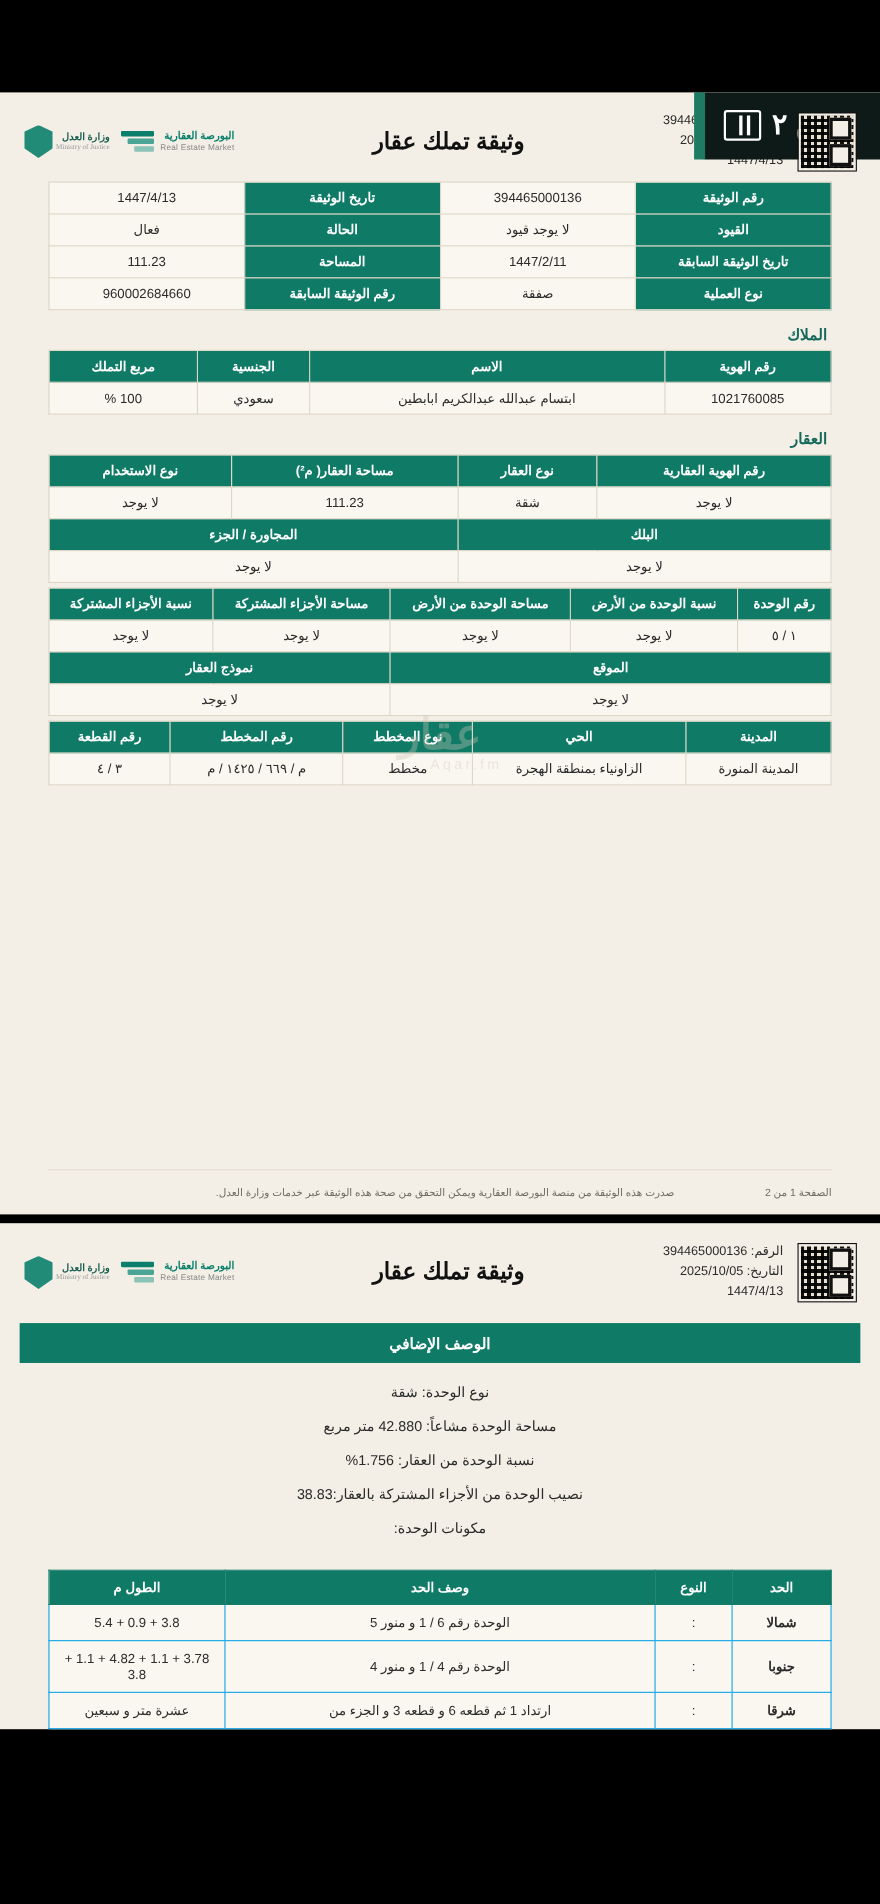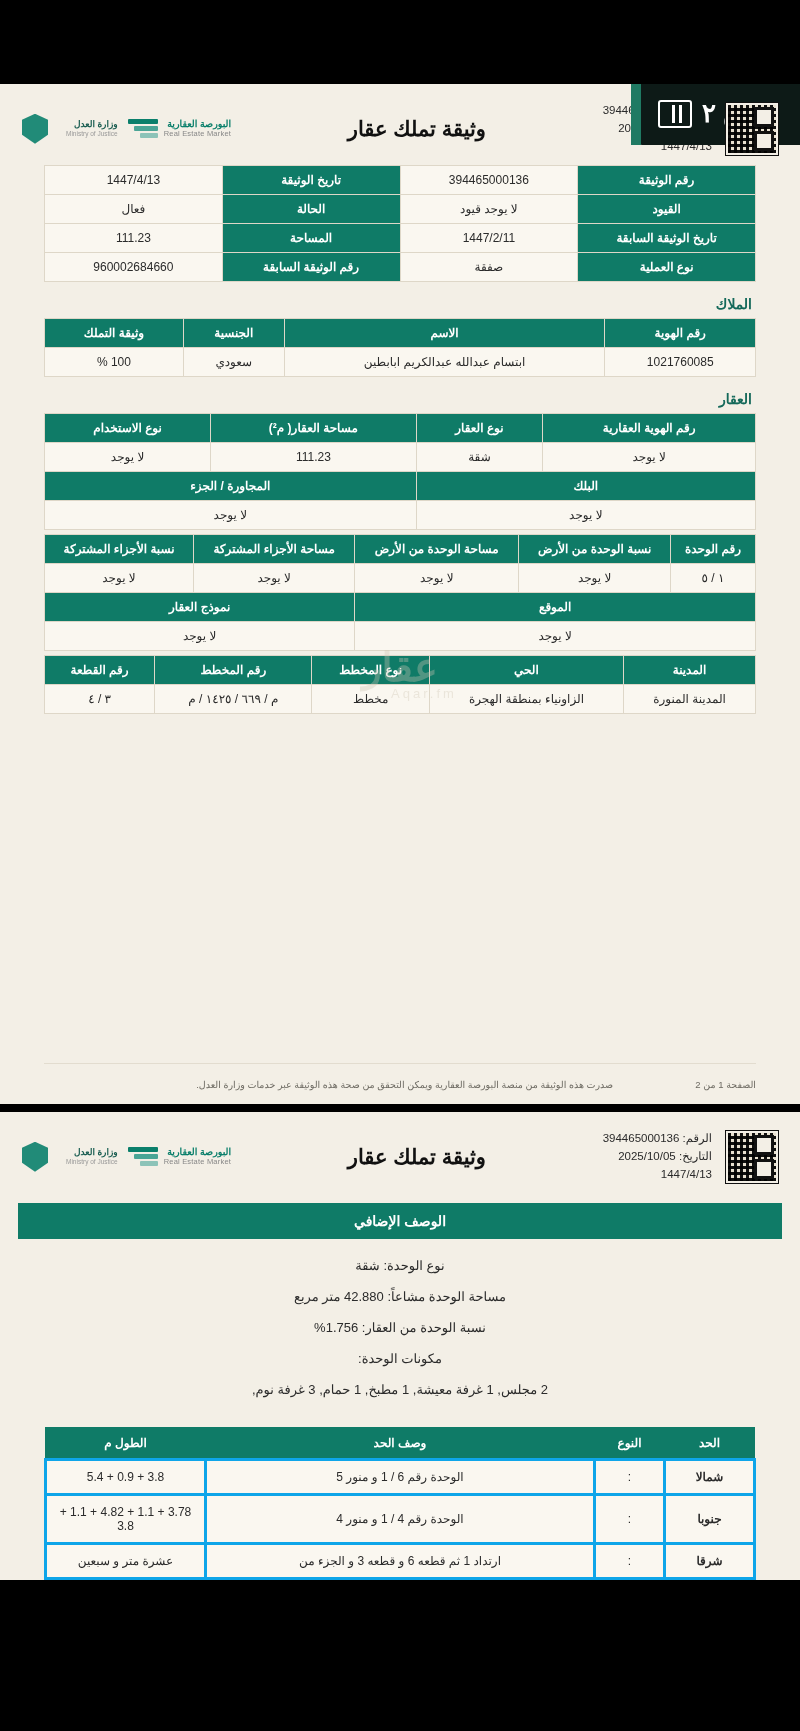--- a/index.html
+++ b/index.html
@@ -63,21 +63,21 @@
   .hdr-left { display:flex; align-items:center; gap:10px; }
   .brand-rem { display:flex; align-items:center; gap:6px; }
   .brand-rem .bars { display:flex; flex-direction:column; gap:2px; }
   .brand-rem .bars i { display:block; height:5px; background:#0a7f6b; border-radius:1px; }
   .brand-rem .bars i:nth-child(1){ width:30px; }
   .brand-rem .bars i:nth-child(2){ width:24px; background:#4aa596; }
   .brand-rem .bars i:nth-child(3){ width:18px; background:#8cc3b8; }
   .brand-rem .txt { text-align:right; line-height:1.15; }
   .brand-rem .txt .ar { font-size:9.5px; color:#0a7f6b; font-weight:bold; }
   .brand-rem .txt .en { font-size:7.5px; color:#888; letter-spacing:.2px; }
-  .brand-moj { display:flex; align-items:center; gap:18px; }
+  .brand-moj { display:flex; align-items:center; gap:3px;font-family:Liberation Serif, serif; }
   .brand-moj .emblem {
     width:26px; height:30px;
     background:#0a7f6b;
     clip-path:polygon(50% 0,100% 20%,100% 70%,50% 100%,0 70%,0 20%);
     opacity:.9;
   }
   .brand-moj .txt { text-align:right; line-height:1.2; }
   .brand-moj .txt .ar { font-size:9px; color:#1b5e52; font-weight:bold; }
   .brand-moj .txt .en { font-size:6.5px; color:#999; }
 
@@ -173,21 +173,21 @@
   .desc-body { width:712px; margin:0 auto; padding:12px 10px 14px 10px; direction:rtl; }
   .desc-body .line {
     font-size:13px; color:#2b2b2b; text-align:center; padding:5px 0; line-height:1.6;
   }
   .bounds-tbl { width:712px; margin:8px auto 0 auto; border-collapse:collapse; direction:rtl; }
   .bounds-tbl th {
     background:#0f7b67; color:#ffffff; font-size:12px; font-weight:bold; padding:8px 6px;
     border:1px solid #0f7b67;
   }
   .bounds-tbl td {
-    border:3px solid #0ea5e9; background:#faf7f0; font-size:12px; color:#2b2b2b;
+    border:1px solid #0ea5e9; background:#faf7f0; font-size:12px; color:#2b2b2b;
     padding:9px 8px; text-align:center; vertical-align:middle;
   }
   .bounds-tbl td.dir { font-weight:bold; }
 </style>
 </head>
 <body>
 
 <div class="screen">
 
   <div class="top-gap"></div>
@@ -269,21 +269,21 @@
       </tbody>
     </table>
 
     <div class="sec-title">الملاك</div>
     <table class="tbl">
       <thead>
         <tr>
           <th>رقم الهوية</th>
           <th>الاسم</th>
           <th>الجنسية</th>
-          <th>وثيقة التملك</th>
+          <th>مربع التملك</th>
         </tr>
       </thead>
       <tbody>
         <tr>
           <td>1021760085</td>
           <td>ابتسام عبدالله عبدالكريم ابابطين</td>
           <td>سعودي</td>
           <td>100 %</td>
         </tr>
       </tbody>
@@ -416,22 +416,22 @@
           <div class="emblem"></div>
         </div>
       </div>
     </div>
 
     <div class="desc-head">الوصف الإضافي</div>
     <div class="desc-body">
       <div class="line">نوع الوحدة: شقة</div>
       <div class="line">مساحة الوحدة مشاعاً: 42.880  متر مربع</div>
       <div class="line">نسبة الوحدة من العقار: 1.756%</div>
+      <div class="line">نصيب الوحدة من الأجزاء المشتركة بالعقار:38.83</div>
       <div class="line">مكونات الوحدة:</div>
-      <div class="line">2 مجلس, 1 غرفة معيشة, 1 مطبخ, 1 حمام, 3 غرفة نوم,</div>
     </div>
 
     <table class="bounds-tbl">
       <thead>
         <tr>
           <th style="width:90px">الحد</th>
           <th style="width:70px">النوع</th>
           <th>وصف الحد</th>
           <th style="width:160px">الطول م</th>
         </tr>

